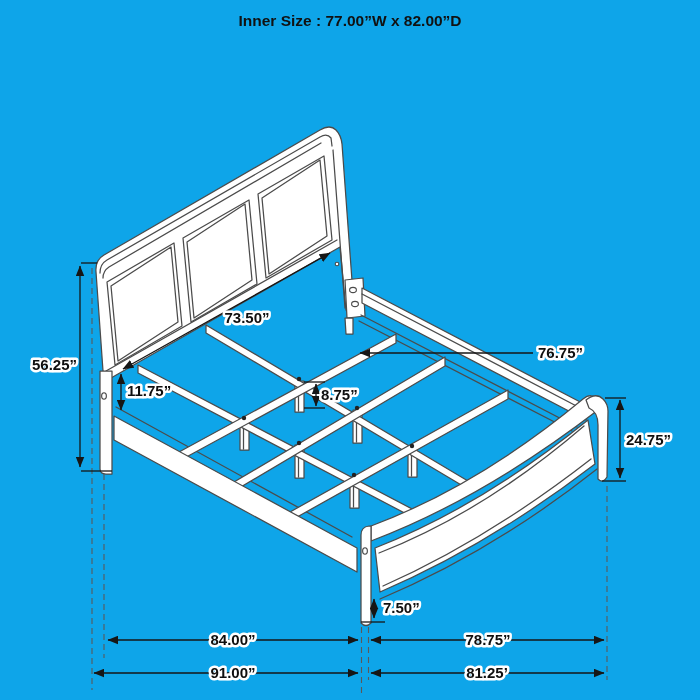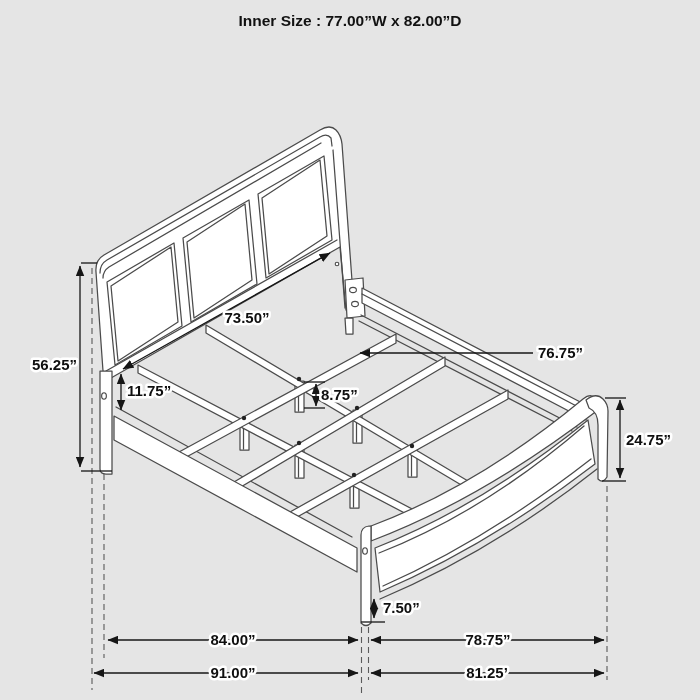--- a/index.html
+++ b/index.html
@@ -1,17 +1,17 @@
 <!DOCTYPE html>
 <html><head>
 <meta charset="utf-8">
 <style>
   html,body{margin:0;padding:0;background:#ffffff;}
   .stage{
-    width:700px;height:700px;position:relative;background:#e5e5e5;overflow:hidden;
+    width:700px;height:700px;position:relative;background:#0ea5e9;overflow:hidden;
     font-family:"Liberation Sans", sans-serif;
   }
   svg{display:block;}
   .furn{stroke:#4b4b4b;stroke-width:1.25;fill:none;stroke-linecap:round;stroke-linejoin:round;}
   .face{fill:#ffffff;}
   .hole{fill:#ffffff;stroke:#4b4b4b;stroke-width:1.1;}
   .dot{fill:#222222;stroke:none;}
   .hidden-line{stroke:#5a5a5a;stroke-width:1.1;fill:none;stroke-dasharray:6 4;}
   .dim{stroke:#161616;stroke-width:1.3;fill:none;}
   .dim-label{

